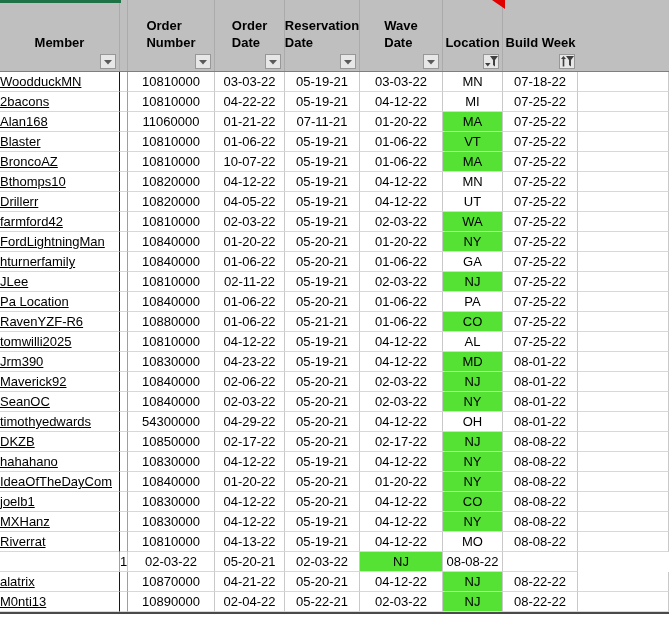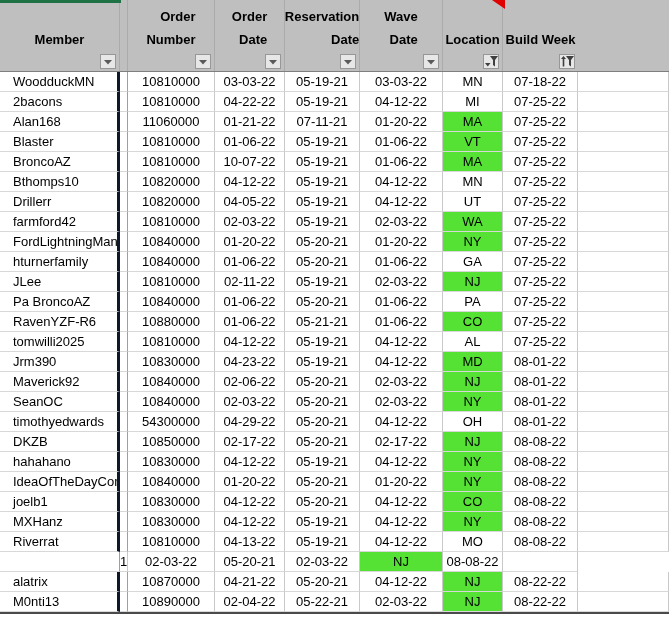--- a/index.html
+++ b/index.html
@@ -25,41 +25,41 @@
   .hcell{
     position:relative;
     background:var(--header-bg,#BFBFBF);
     border-right:1px solid #ABABAB;
     box-sizing:border-box;
     display:flex;flex-direction:column;justify-content:flex-end;align-items:center;
     padding-bottom:18px;
   }
   .hcell:last-child{border-right:none;}
   .hlabel{
-    font-size:13px;font-weight:bold;line-height:23px;
-    text-align:right;white-space:pre-line;margin-bottom:2px;
+    font-size:13px;font-weight:bold;line-height:17px;
+    text-align:left;white-space:pre-line;margin-bottom:2px;
   }
   .fbtn{
     position:absolute;bottom:2px;right:3px;
     width:16px;height:15px;
     background:#E7E7E7;border:1px solid #979797;
     display:flex;align-items:center;justify-content:center;
     box-sizing:border-box;padding:0;cursor:pointer;
   }
   
   .row{height:20px;}
   .cell{
     height:20px;line-height:19px;font-size:13px;
     border-right:1px solid #C9C9C9;
     border-bottom:1px solid #D8D8D8;
     box-sizing:border-box;
     overflow:hidden;white-space:nowrap;
     background:#fff;
   }
-  .cell.col-member{padding-left:13px;border-right:3px solid #0f172a;}
+  .cell.col-member{padding-left:0;border-right:1px solid #0f172a;text-decoration:underline;}
   .cell.gapcell{border-right:1px solid #9E9E9E;}
   .a-center{text-align:center;}
   .a-left{text-align:left;}
   .cell.green{background:var(--green,#55E234);}
   
   #top-green-bar{
     position:absolute;top:0;left:0;width:121px;height:3px;
     background:var(--top-bar,#1F7245);
   }
   #red-flag{
@@ -274,21 +274,21 @@
         <div class="cell gapcell"></div>
         <div class="cell a-center col-order-number">10810000</div>
         <div class="cell a-center col-order-date">02-11-22</div>
         <div class="cell a-center col-reservation-date">05-19-21</div>
         <div class="cell a-center col-wave-date">02-03-22</div>
         <div class="cell a-center col-location green">NJ</div>
         <div class="cell a-center col-build-week">07-25-22</div>
         <div class="cell a-center col-blend-day"></div>
       </div>
       <div class="row grid-cols">
-        <div class="cell a-left col-member">Pa BroncoAZ</div>
+        <div class="cell a-left col-member">Pa Location</div>
         <div class="cell gapcell"></div>
         <div class="cell a-center col-order-number">10840000</div>
         <div class="cell a-center col-order-date">01-06-22</div>
         <div class="cell a-center col-reservation-date">05-20-21</div>
         <div class="cell a-center col-wave-date">01-06-22</div>
         <div class="cell a-center col-location">PA</div>
         <div class="cell a-center col-build-week">07-25-22</div>
         <div class="cell a-center col-blend-day"></div>
       </div>
       <div class="row grid-cols">

